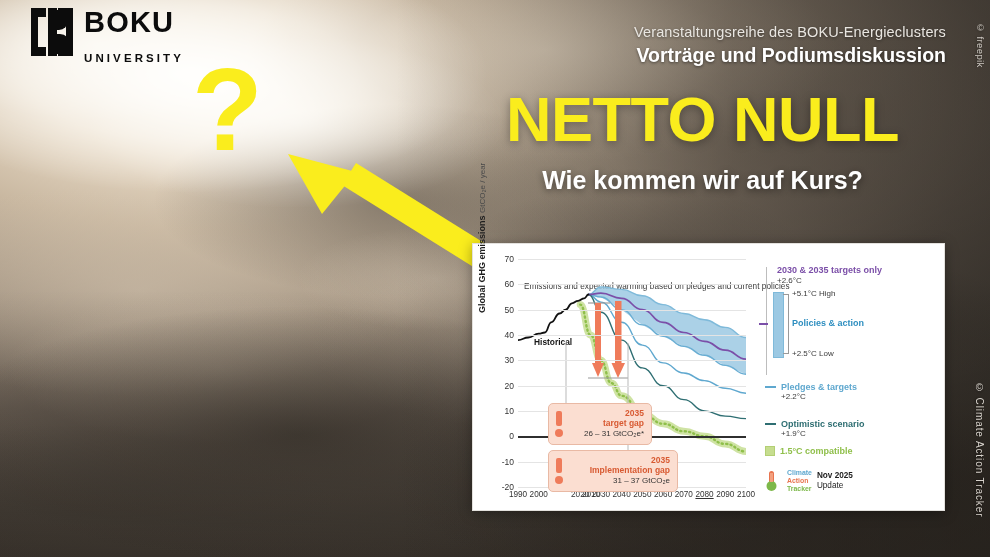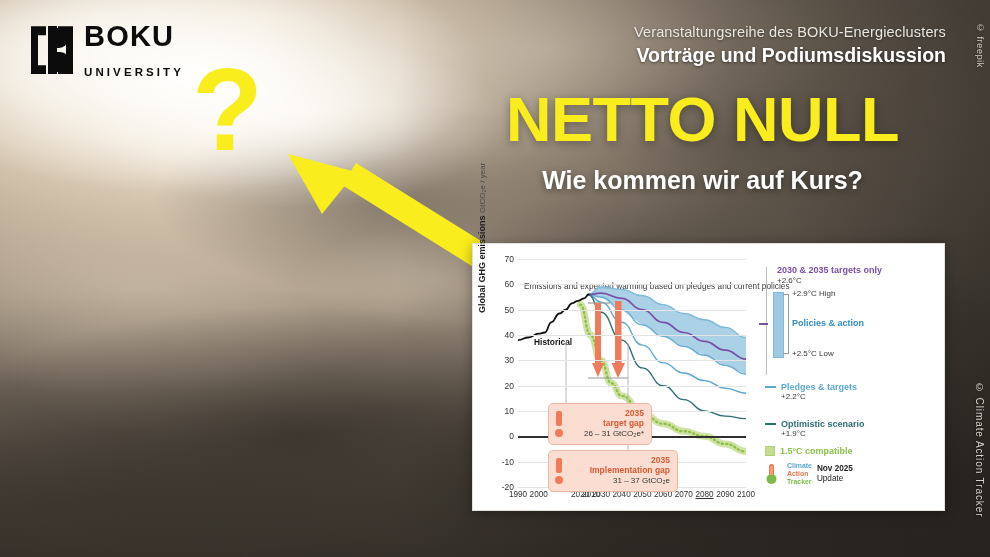--- a/index.html
+++ b/index.html
@@ -43,21 +43,21 @@
       radial-gradient(22% 14% at 64% 44%, rgba(96,87,77,.5) 0%, rgba(96,87,77,0) 76%),
       radial-gradient(18% 12% at 44% 50%, rgba(232,219,201,.3) 0%, rgba(232,219,201,0) 78%),
       radial-gradient(26% 15% at 86% 58%, rgba(62,56,49,.55) 0%, rgba(62,56,49,0) 74%),
       linear-gradient(180deg, rgba(0,0,0,0) 52%, rgba(28,24,20,.30) 100%);
   }
   .bg-right-dark{
     background:linear-gradient(90deg, rgba(0,0,0,0) 40%, rgba(35,31,27,.42) 74%, rgba(30,27,23,.55) 100%);
   }
 
   
-  .logo{position:absolute;left:31px;top:22px;display:flex;align-items:center;gap:11px;}
+  .logo{position:absolute;left:31px;top:8px;display:flex;align-items:flex-start;gap:11px;}
   .logo-mark{position:relative;width:42px;height:48px;}
   .logo-mark .brk{
     position:absolute;top:0;width:15px;height:48px;background:#0c0c0c;
   }
   .logo-mark .brk.l{left:0;clip-path:polygon(0 0,100% 0,100% 9px,7px 9px,7px 39px,100% 39px,100% 48px,0 48px);}
   .logo-mark .brk.r{right:0;clip-path:polygon(0 0,100% 0,100% 48px,0 48px,0 39px,8px 39px,8px 9px,0 9px);}
   .logo-mark .bbar{position:absolute;left:17px;top:0;width:9px;height:48px;background:#0c0c0c;}
   .logo-mark .blob{position:absolute;background:#0c0c0c;}
   .logo-mark .blob.t{left:20px;top:2px;width:17px;height:20px;border-radius:0 9px 9px 0;}
   .logo-mark .blob.b{left:20px;top:26px;width:19px;height:20px;border-radius:0 10px 10px 0;}
@@ -133,21 +133,21 @@
   .lg-row{display:flex;align-items:center;gap:5px;}
   .dash{display:inline-block;width:11px;height:2px;background:#5fa8cf;flex:none;}
   .dash.dark{background:#2e6e72;}
   .sq{display:inline-block;width:8px;height:8px;background:#c6dd8f;flex:none;border:1px solid #b3cf74;}
   .lg-name{font-weight:bold;font-size:9px;}
   .lg-pledge{color:#5fa8cf;}
   .lg-opt{color:#2e6e72;}
   .lg-15{color:#8fbf4a;}
   .lg-policies{color:#2f8fc0;font-weight:bold;font-size:9px;}
 
-  .cat-logo{display:flex;align-items:center;gap:5px;margin-top:6px;}
+  .cat-logo{display:flex;align-items:center;gap:5px;margin-top:13px;}
   .cat-thermo{position:relative;width:17px;height:22px;flex:none;}
   .cat-words{line-height:1.16;font-size:6.9px;font-weight:bold;color:#5fa8cf;}
   .cat-words .a{color:#e8744f;}
   .cat-words .t{color:#7db84a;}
   .cat-date{font-size:8.2px;color:#222;line-height:1.25;}
   .cat-date b{font-weight:bold;}
 
   
   .callout{
     position:absolute;background:#fbded1;border:1px solid #e9b9a4;border-radius:5px;
@@ -314,21 +314,21 @@
 
             <div style="position:relative;height:72px;margin-top:5px;">
 
               <div style="position:absolute;left:-12px;top:33px;width:9px;height:1.8px;background:#7b4fa8;"></div>
 
               <div style="position:absolute;left:2px;top:2px;width:9px;height:64px;background:#9cc9e3;border:1px solid #7fbada;"></div>
 
               <div style="position:absolute;left:17px;top:4px;width:1.4px;height:60px;background:#9a9a9a;"></div>
               <div style="position:absolute;left:12px;top:4px;width:6px;height:1.3px;background:#9a9a9a;"></div>
               <div style="position:absolute;left:12px;top:63px;width:6px;height:1.3px;background:#9a9a9a;"></div>
-              <div class="lg-sm" style="position:absolute;left:21px;top:-1px;">+2.9°C High</div>
+              <div class="lg-sm" style="position:absolute;left:21px;top:-1px;">+5.1°C High</div>
               <div class="lg-policies" style="position:absolute;left:21px;top:28px;">Policies &amp; action</div>
               <div class="lg-sm" style="position:absolute;left:21px;top:59px;">+2.5°C Low</div>
             </div>
 
           </div>
         </div>
 
         <div style="margin-top:7px;">
           <div class="lg-row">
             <span class="dash"></span>

